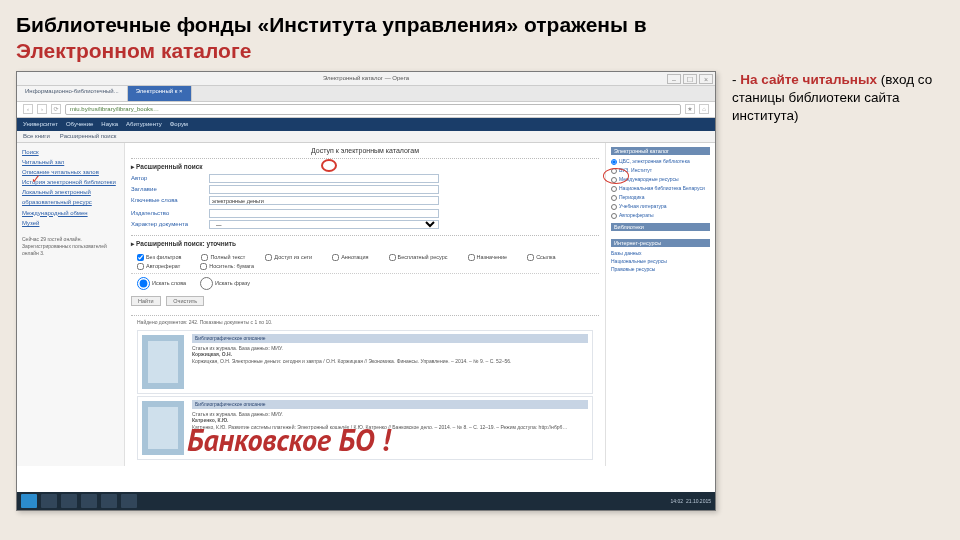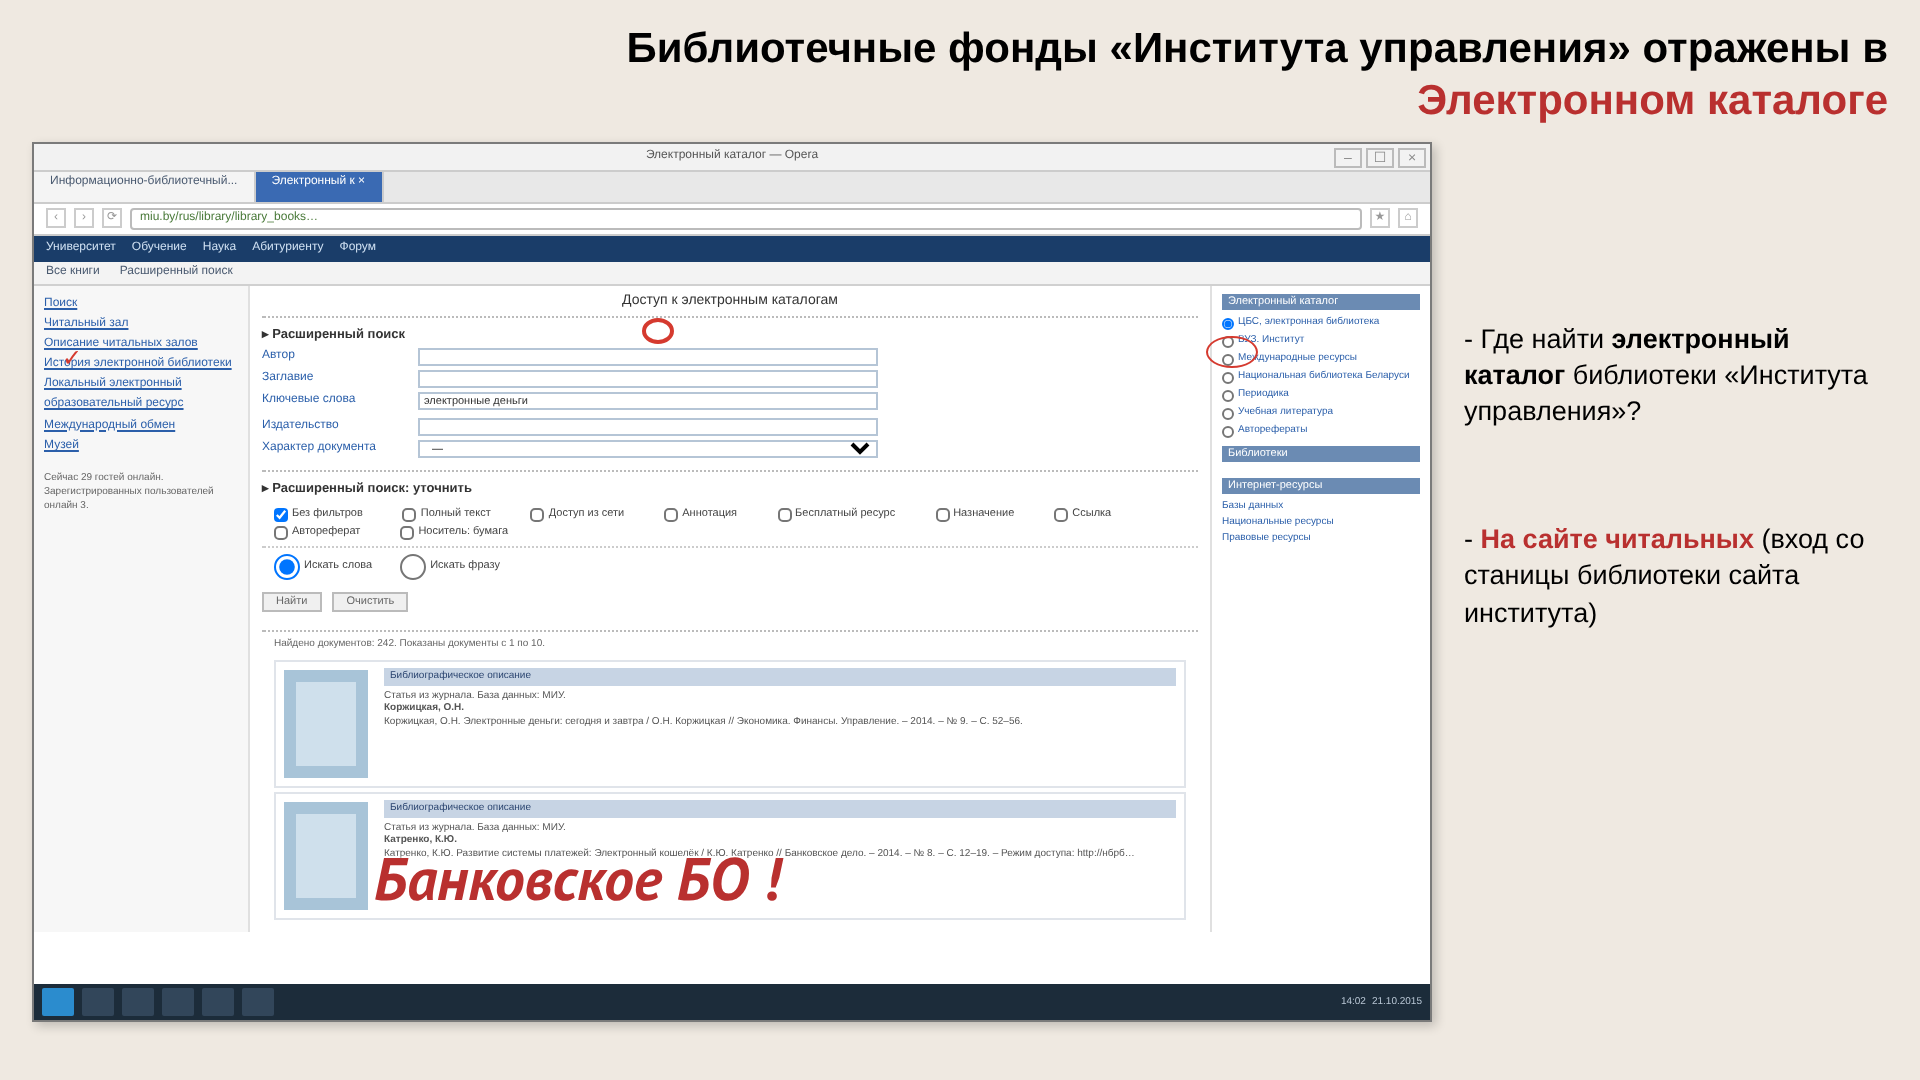--- a/index.html
+++ b/index.html
@@ -3,21 +3,21 @@
 <meta charset="utf-8">
 <style>
   * { box-sizing: border-box; margin: 0; padding: 0; }
   body {
     width: 960px; height: 540px;
     background: #efe9e1;
     font-family: "Segoe UI", Arial, sans-serif;
     padding: 12px 16px;
     overflow: hidden;
   }
-  .title { font-size: 21px; font-weight: 800; color: #000; line-height: 1.25; margin-bottom: 6px; text-align: right; }
+  .title { font-size: 21px; font-weight: 800; color: #000; line-height: 1.25; margin-bottom: 6px; }
   .title .red { color: #b9302f; }
   .content { display: flex; gap: 16px; align-items: flex-start; }
   .screenshot {
     width: 700px; height: 440px; background: #fff;
     border: 1px solid #7a7a7a; position: relative;
     font-size: 6px; color: #4a5a70;
     overflow: hidden;
     box-shadow: 2px 2px 5px rgba(0,0,0,0.2);
   }
   .annot { width: 210px; font-size: 13.5px; line-height: 1.35; }
@@ -308,22 +308,18 @@
     </div>
 
     <div class="circle c1"></div>
     <div class="circle c2"></div>
     <div class="check k1">✓</div>
 
     <div class="overlay">Банковское БО !</div>
   </div>
 
   <div class="annot">
-    <div class="q">
-      <span class="dash">-</span>
-      <span> Где найти <b>электронный каталог</b> библиотеки «Института управления»?</span>
-    </div>
     <div class="a">
       <span class="dash">-</span>
       <span class="lead"> <b>На сайте читальных</b></span><span> (вход со станицы библиотеки сайта института)</span>
     </div>
   </div>
 </div>
 
 </body></html>

